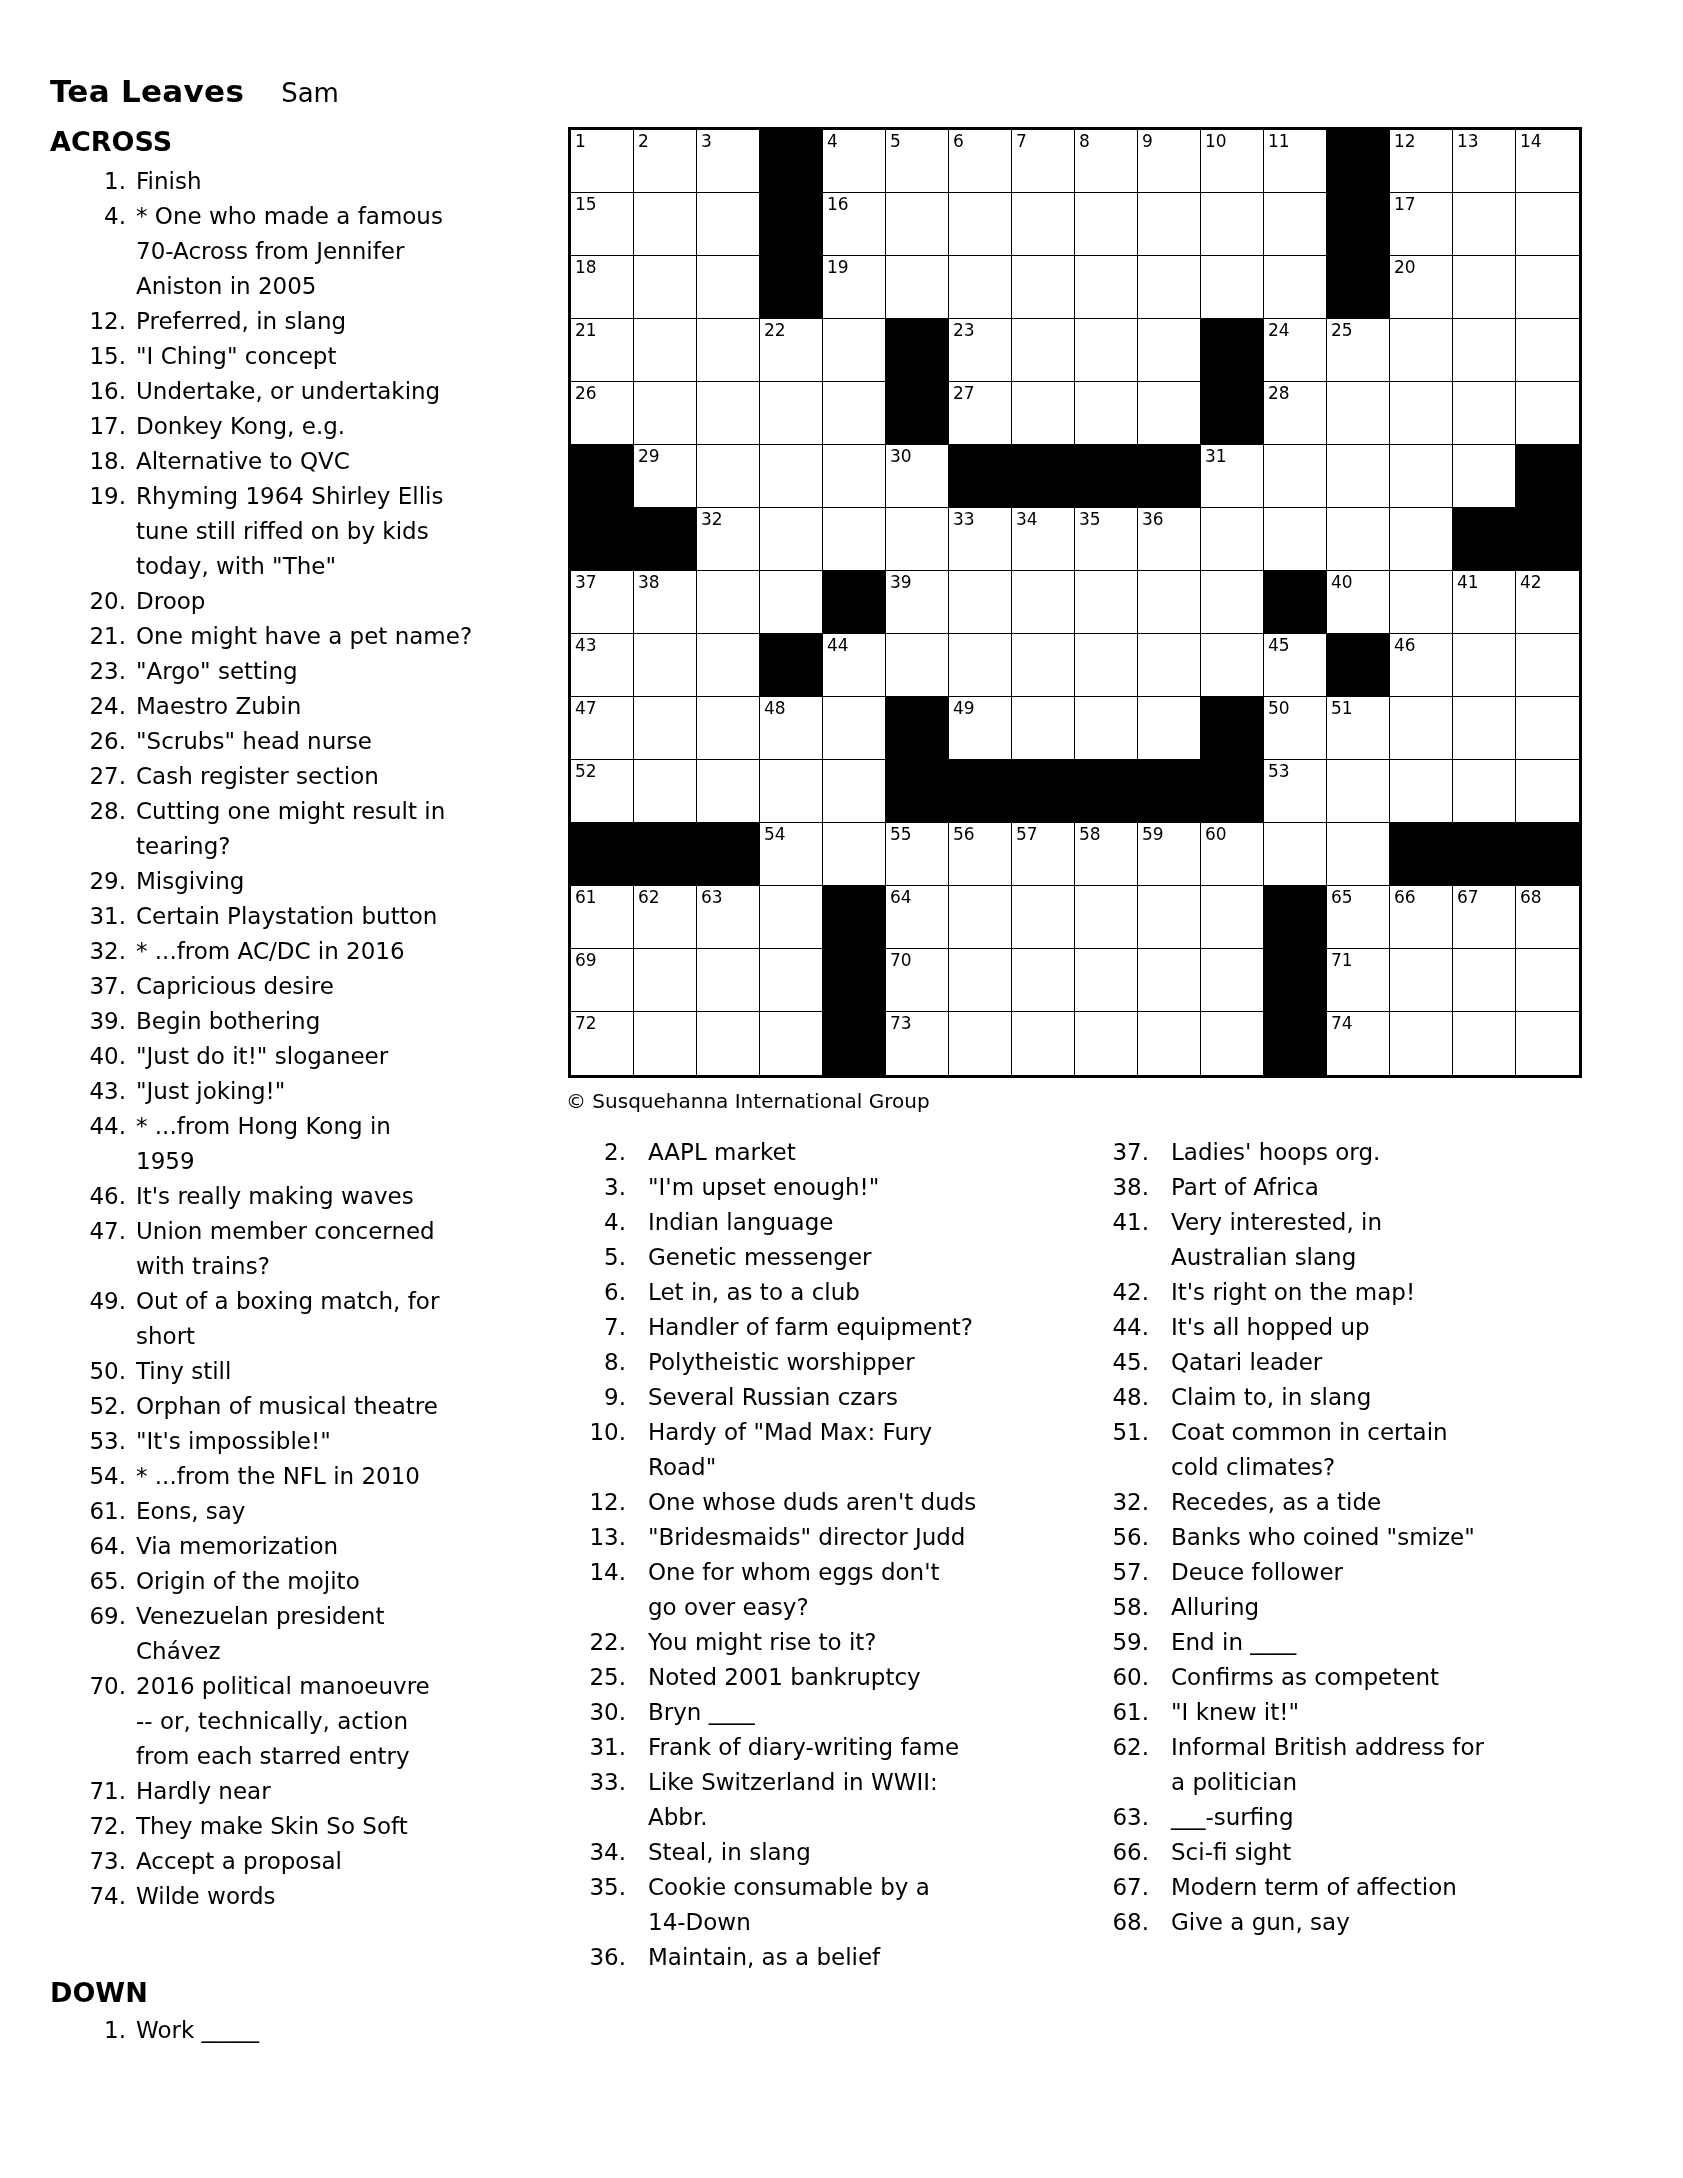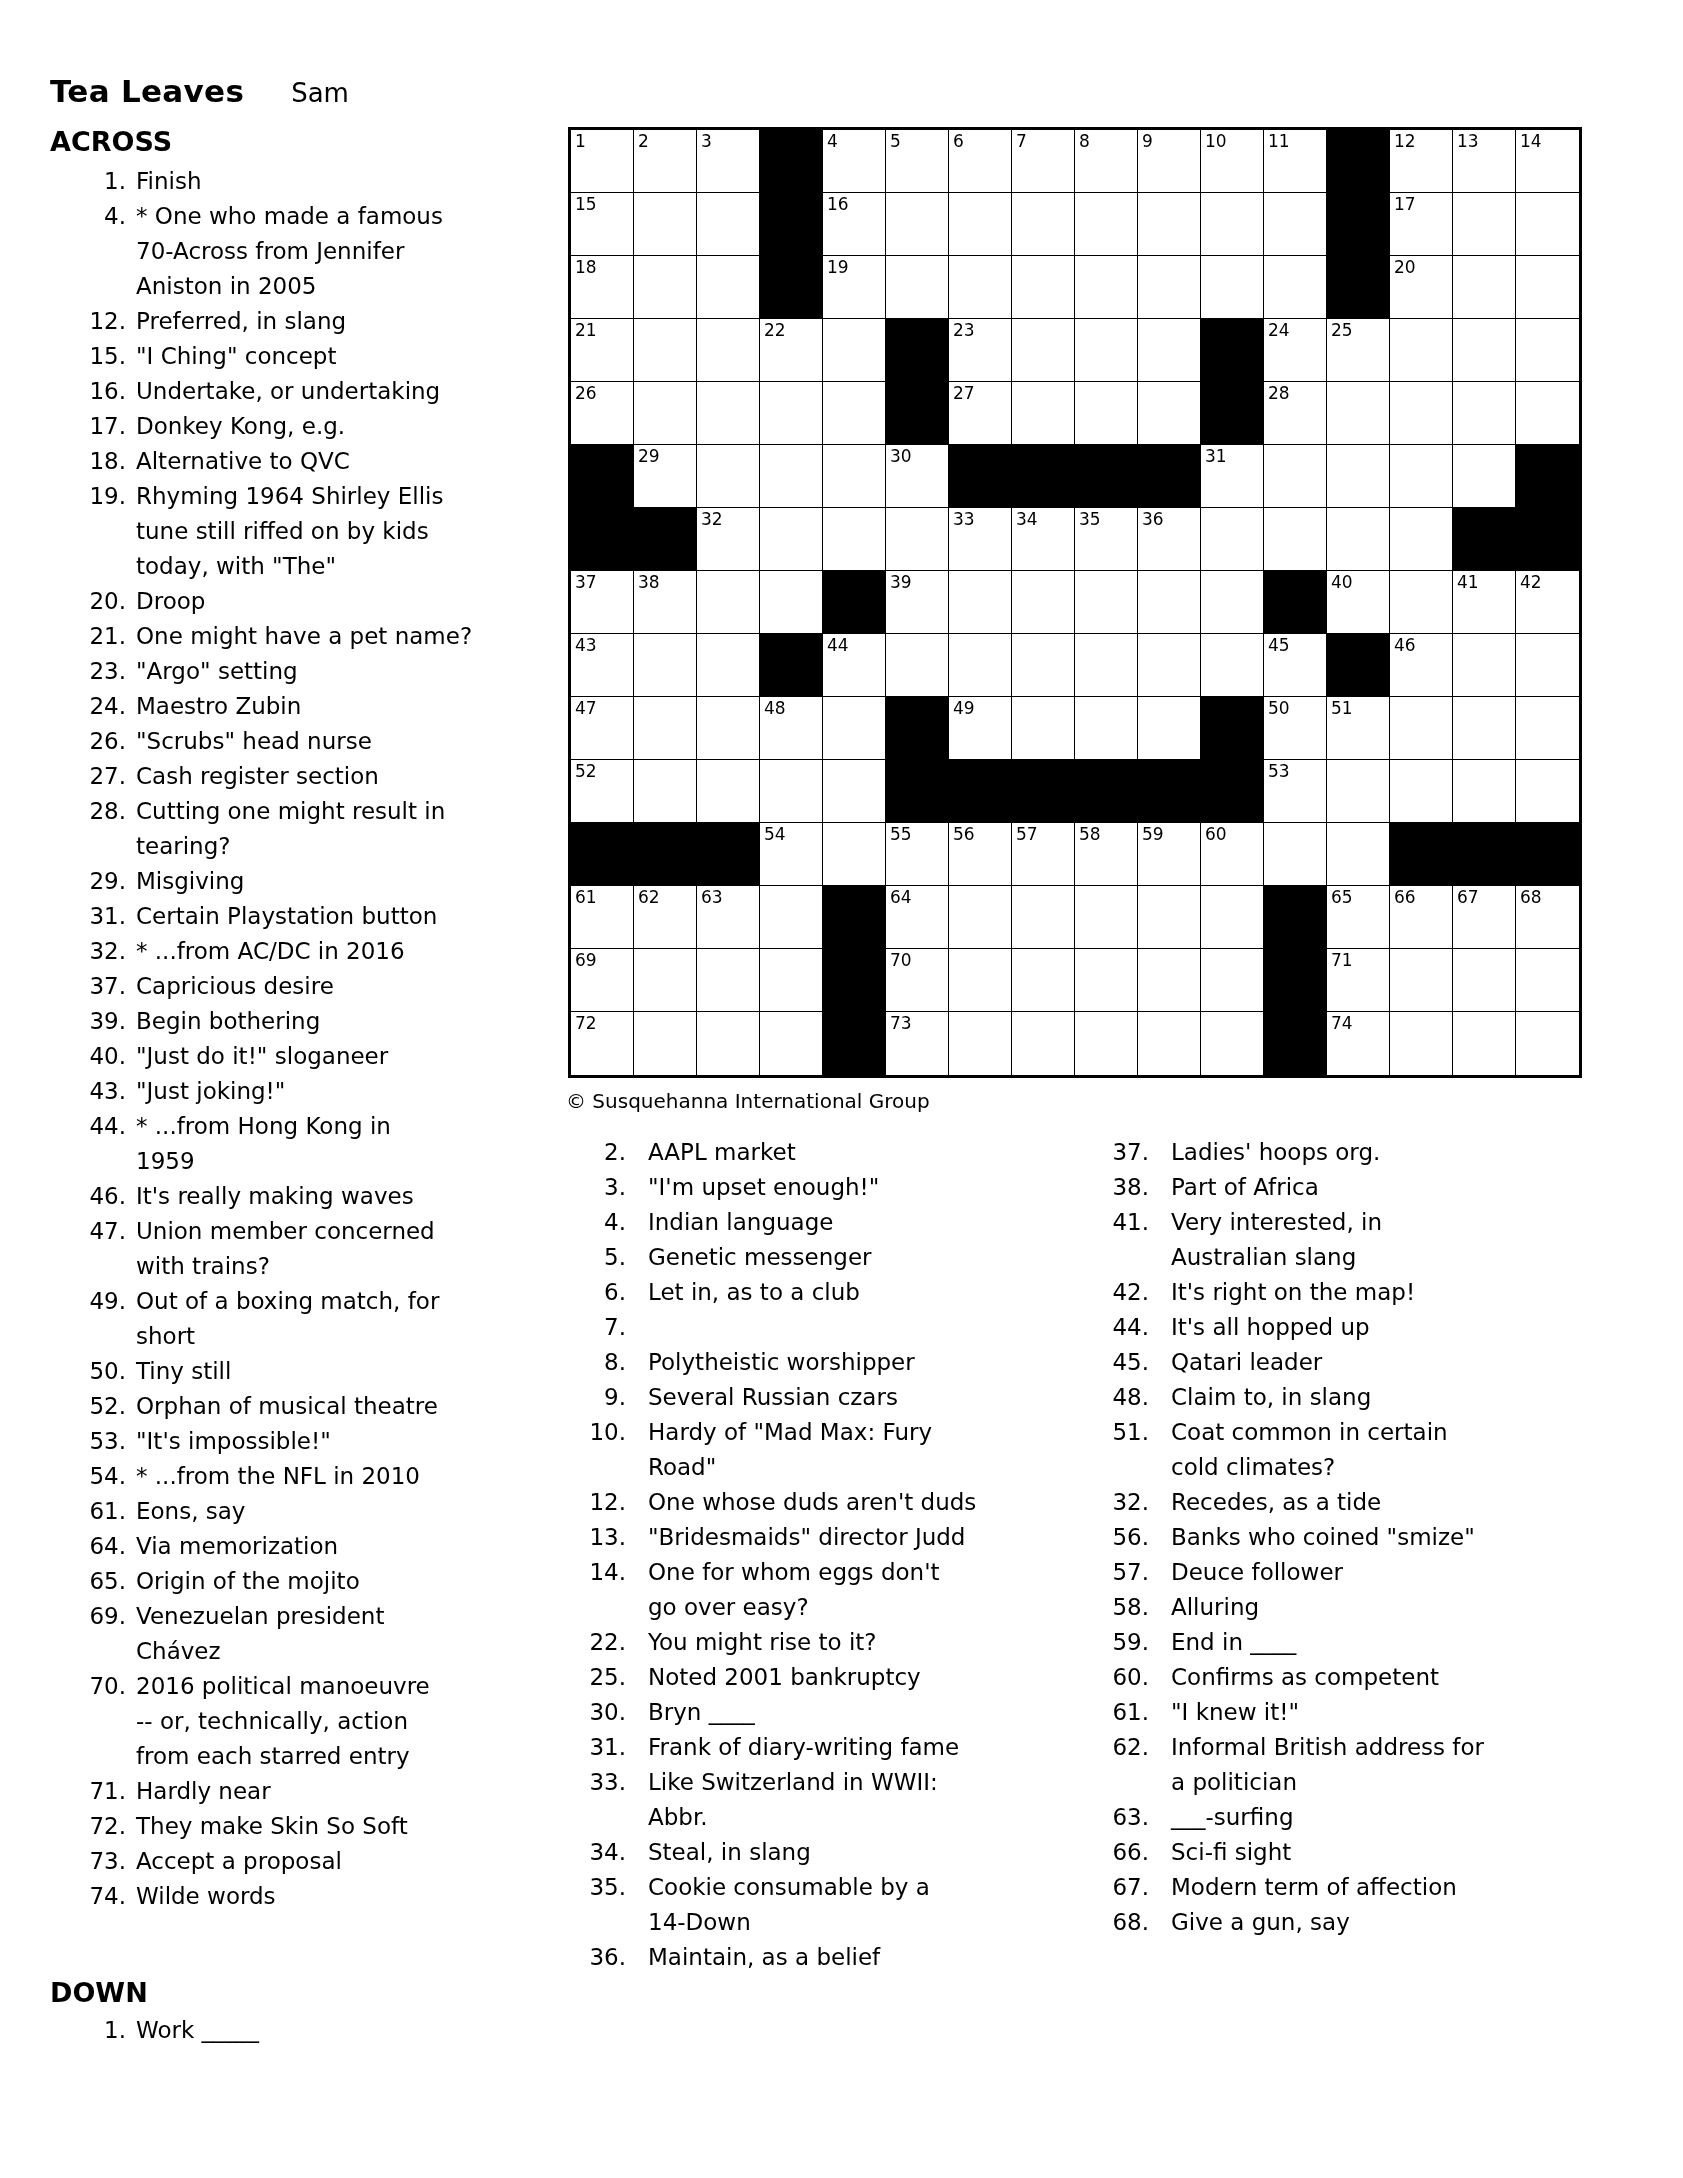--- a/index.html
+++ b/index.html
@@ -5,21 +5,21 @@
   html,body{margin:0;padding:0;}
   body{
     width:1683px;height:2178px;background:#ffffff;color:#000;
     font-family:"DejaVu Sans","Liberation Sans",sans-serif;
     position:relative;overflow:hidden;
   }
   .page{position:absolute;left:0;top:0;width:1683px;height:2168px;background:#fff;}
 
   .title-row{position:absolute;left:50px;top:73px;display:flex;align-items:baseline;}
   .title{font-size:31px;font-weight:bold;letter-spacing:0.3px;}
-  .author{font-size:26px;margin-left:47px;}
+  .author{font-size:26px;margin-left:37px;}
 
   .section-header{font-size:27px;font-weight:bold;}
   #across-header{position:absolute;left:50px;top:126px;}
 
   .clue{display:flex;font-size:23px;line-height:35px;}
   .cnumcol{text-align:right;flex:none;}
   .ctext{white-space:pre-line;}
 
   #across-list{position:absolute;left:50px;top:164px;width:525px;}
   .list-a .cnumcol{width:76px;}
@@ -640,20 +640,21 @@
       <div class="clue">
         <span class="cnumcol">5.</span>
         <span class="ctext">Genetic messenger</span>
       </div>
       <div class="clue">
         <span class="cnumcol">6.</span>
         <span class="ctext">Let in, as to a club</span>
       </div>
       <div class="clue">
         <span class="cnumcol">7.</span>
+        <span class="ctext">Handler of farm equipment?</span>
       </div>
       <div class="clue">
         <span class="cnumcol">8.</span>
         <span class="ctext">Polytheistic worshipper</span>
       </div>
       <div class="clue">
         <span class="cnumcol">9.</span>
         <span class="ctext">Several Russian czars</span>
       </div>
       <div class="clue">

